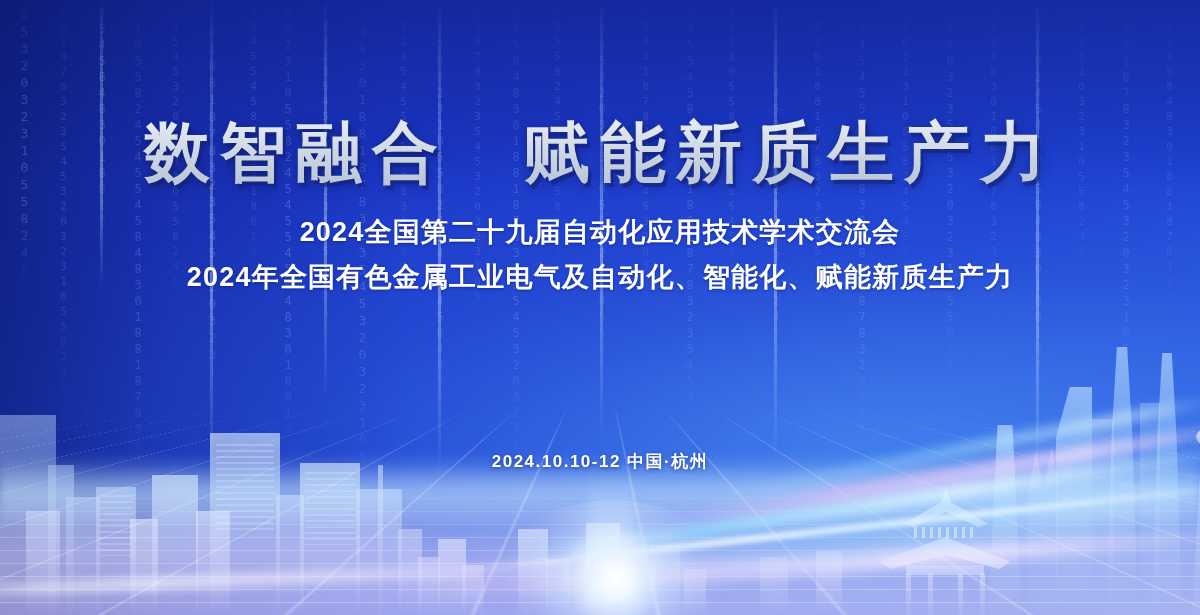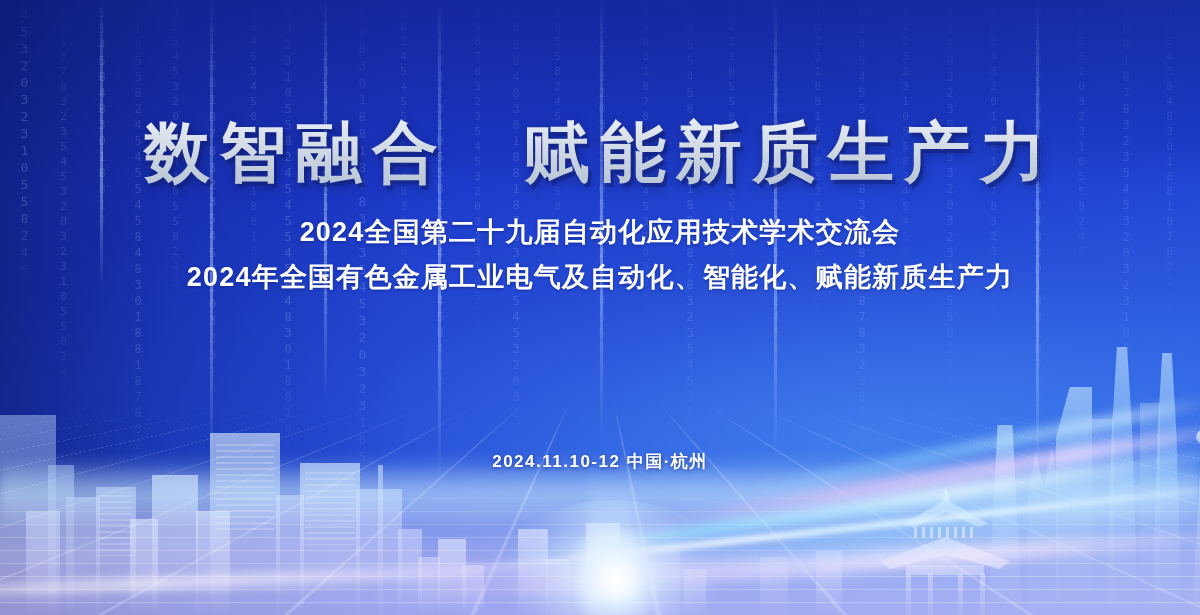--- a/index.html
+++ b/index.html
@@ -362,15 +362,15 @@
   <div class="glow-beam" style="left:588px; top:470px; width:44px; height:130px;"></div>
   <div class="glow-core" style="left:498px; top:500px; width:230px; height:150px;"></div>
   <div class="glow-core" style="left:556px; top:540px; width:120px; height:78px;"></div>
 
   <div class="content">
     <h1 id="main-title">数智融合　赋能新质生产力</h1>
     <p class="subtitle" id="subtitle-1">2024全国第二十九届自动化应用技术学术交流会</p>
     <p class="subtitle" id="subtitle-2">2024年全国有色金属工业电气及自动化、智能化、赋能新质生产力</p>
   </div>
 
-  <div id="event-meta">2024.11.10-12 中国·杭州</div>
+  <div id="event-meta">2024.10.10-12 中国·杭州</div>
 
 </div>
 
 </body></html>

